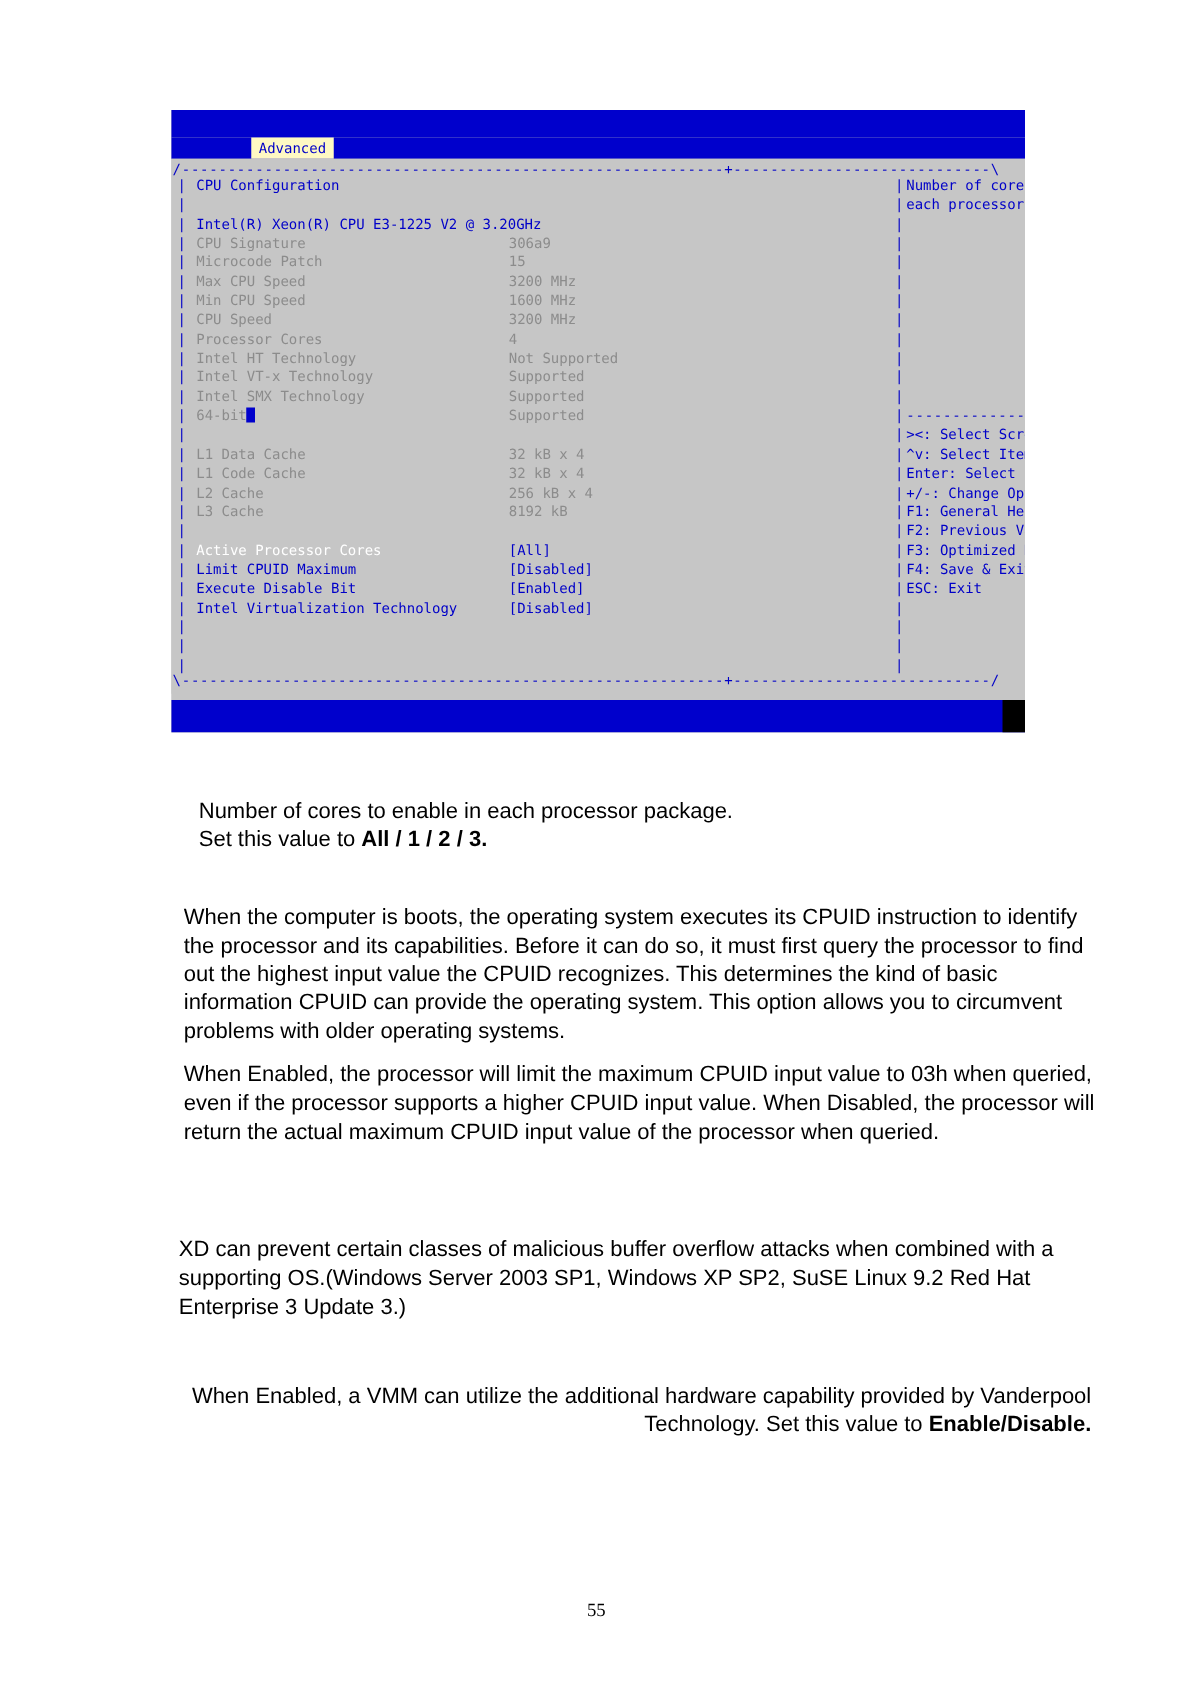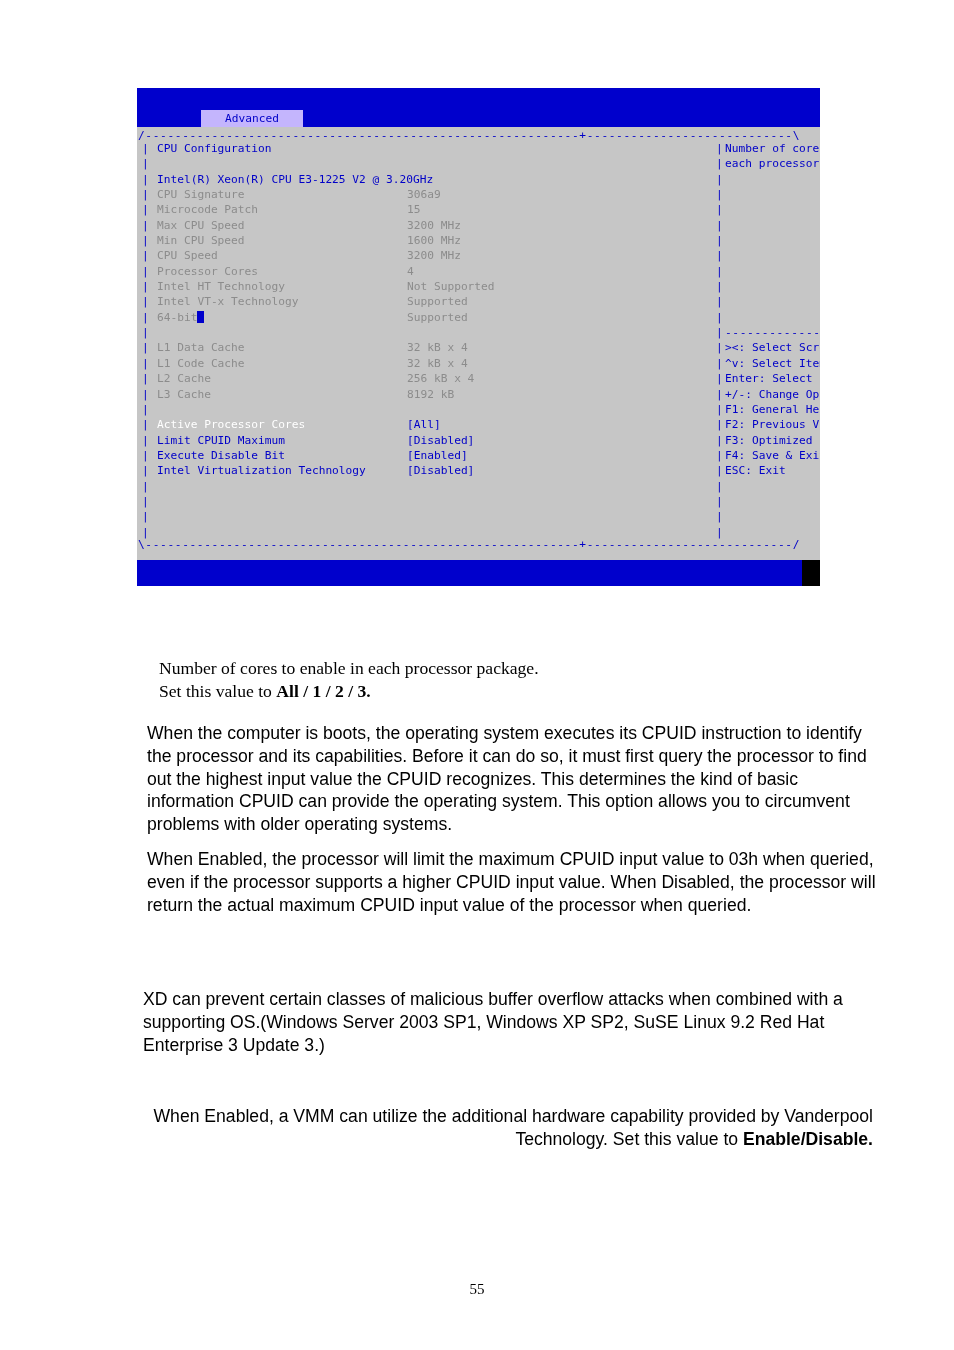--- a/index.html
+++ b/index.html
@@ -44,22 +44,22 @@
     height: 17px;
     background: #0000cc;
     position: relative;
   }
   .bios-tab {
     position: absolute;
     left: 64px;
     top: 0px;
     height: 17px;
     line-height: 17px;
-    padding: 0 24px;
-    background: #c4b5fd;
+    padding: 0 6px;
+    background: #fef9c3;
     color: #0000c8;
     white-space: pre;
   }
 
   .bios-body {
     position: relative;
     height: 428px;
     background: #c6c6c6;
   }
 
@@ -153,21 +153,21 @@
   }
 
   
   .doc-para {
     position: absolute;
     font-family: "Liberation Sans", sans-serif;
     font-size: 17.6px;
     line-height: 22.8px;
     color: #000000;
   }
-  .p-cores   { left: 159px; top: 657px; width: 740px; font-family: Liberation Serif, serif; }
+  .p-cores   { left: 159px; top: 637px; width: 740px; }
   .p-cpuid1  { left: 147px; top: 722px; width: 730px; }
   .p-cpuid2  { left: 147px; top: 848px; width: 730px; }
   .p-xd      { left: 143px; top: 988px; width: 720px; }
   .p-vt      { left: 153px; top: 1105px; width: 720px; text-align: right; }
 
   .pageno {
     position: absolute;
     left: 0;
     top: 1281px;
     width: 954px;
@@ -257,20 +257,21 @@
       <div class="row"><span class="lbl-b">Intel(R) Xeon(R) CPU E3-1225 V2 @ 3.20GHz</span></div>
 
       <div class="row"><span class="lbl lbl-g">CPU Signature</span><span class="val-g">306a9</span></div>
       <div class="row"><span class="lbl lbl-g">Microcode Patch</span><span class="val-g">15</span></div>
       <div class="row"><span class="lbl lbl-g">Max CPU Speed</span><span class="val-g">3200 MHz</span></div>
       <div class="row"><span class="lbl lbl-g">Min CPU Speed</span><span class="val-g">1600 MHz</span></div>
       <div class="row"><span class="lbl lbl-g">CPU Speed</span><span class="val-g">3200 MHz</span></div>
       <div class="row"><span class="lbl lbl-g">Processor Cores</span><span class="val-g">4</span></div>
       <div class="row"><span class="lbl lbl-g">Intel HT Technology</span><span class="val-g">Not Supported</span></div>
       <div class="row"><span class="lbl lbl-g">Intel VT-x Technology</span><span class="val-g">Supported</span></div>
+      <div class="row"><span class="lbl lbl-g">Intel SMX Technology</span><span class="val-g">Supported</span></div>
       <div class="row"><span class="lbl lbl-g"><span>64-bit</span><span class="cursor-block"></span></span><span class="val-g">Supported</span></div>
 
       <div class="row">&nbsp;</div>
 
       <div class="row"><span class="lbl lbl-g">L1 Data Cache</span><span class="val-g">32 kB x 4</span></div>
       <div class="row"><span class="lbl lbl-g">L1 Code Cache</span><span class="val-g">32 kB x 4</span></div>
       <div class="row"><span class="lbl lbl-g">L2 Cache</span><span class="val-g">256 kB x 4</span></div>
       <div class="row"><span class="lbl lbl-g">L3 Cache</span><span class="val-g">8192 kB</span></div>
 
       <div class="row">&nbsp;</div>

